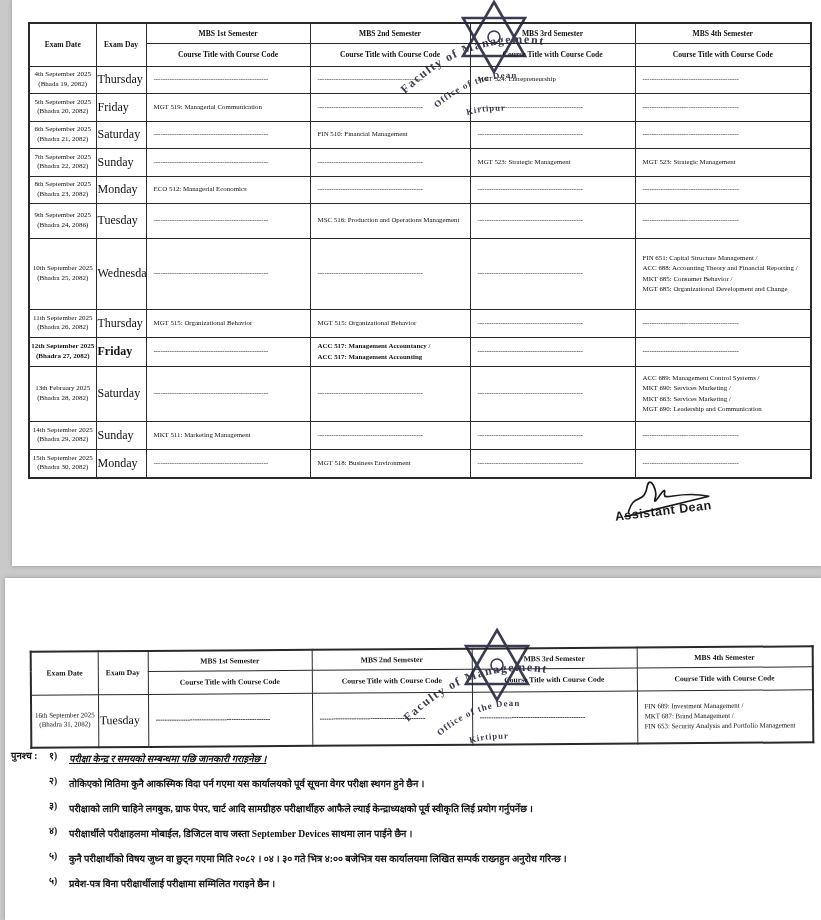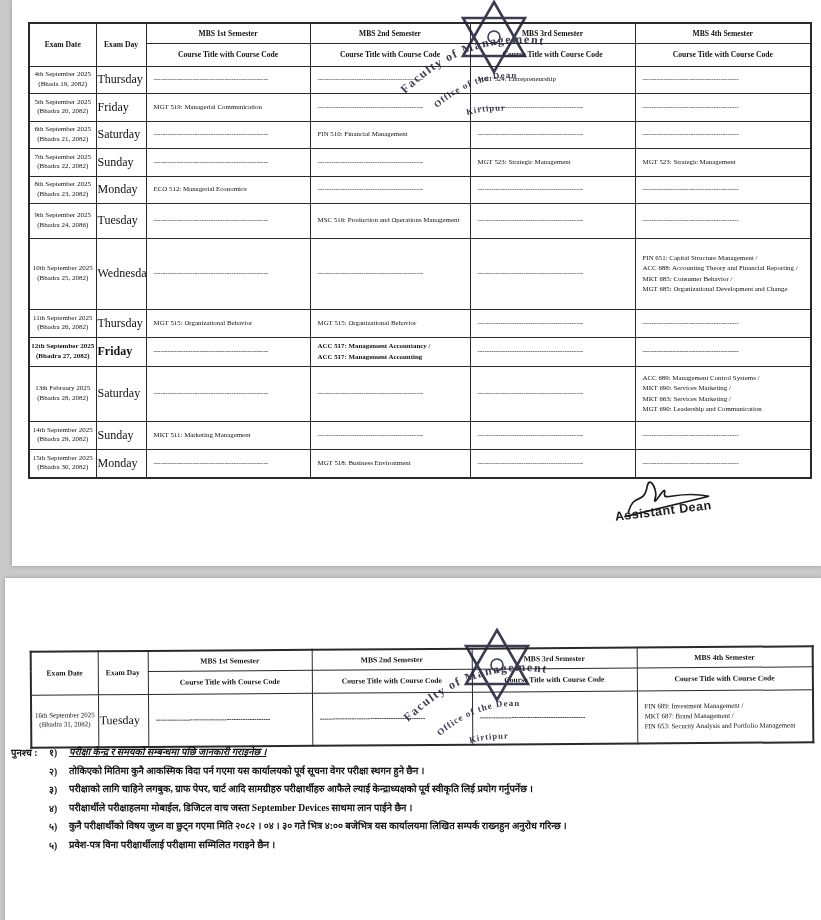--- a/index.html
+++ b/index.html
@@ -74,21 +74,21 @@
   #sig1 svg{position:absolute;left:18px;top:-6px;}
 
   .notes{
     position:absolute;left:6px;top:168px;width:800px;
     font-size:9.6px;font-weight:bold;color:#131313;
     font-family:"Liberation Serif",serif;
   }
   .note-row{display:flex;align-items:center;margin-bottom:5.5px;}
   .plabel{width:38px;flex:0 0 38px;}
   .nnum{width:20px;flex:0 0 20px;}
-  .ntext{flex:1;line-height:1.3;}
+  .ntext{flex:1;line-height:1.3;margin-top:7px;}
   .ntext.u{text-decoration:underline;font-style:italic;}
 </style>
 </head>
 <body>
 
 <div class="page" id="page1">
 
   <table class="sched" id="table1">
     <colgroup>
       <col style="width:67px">

